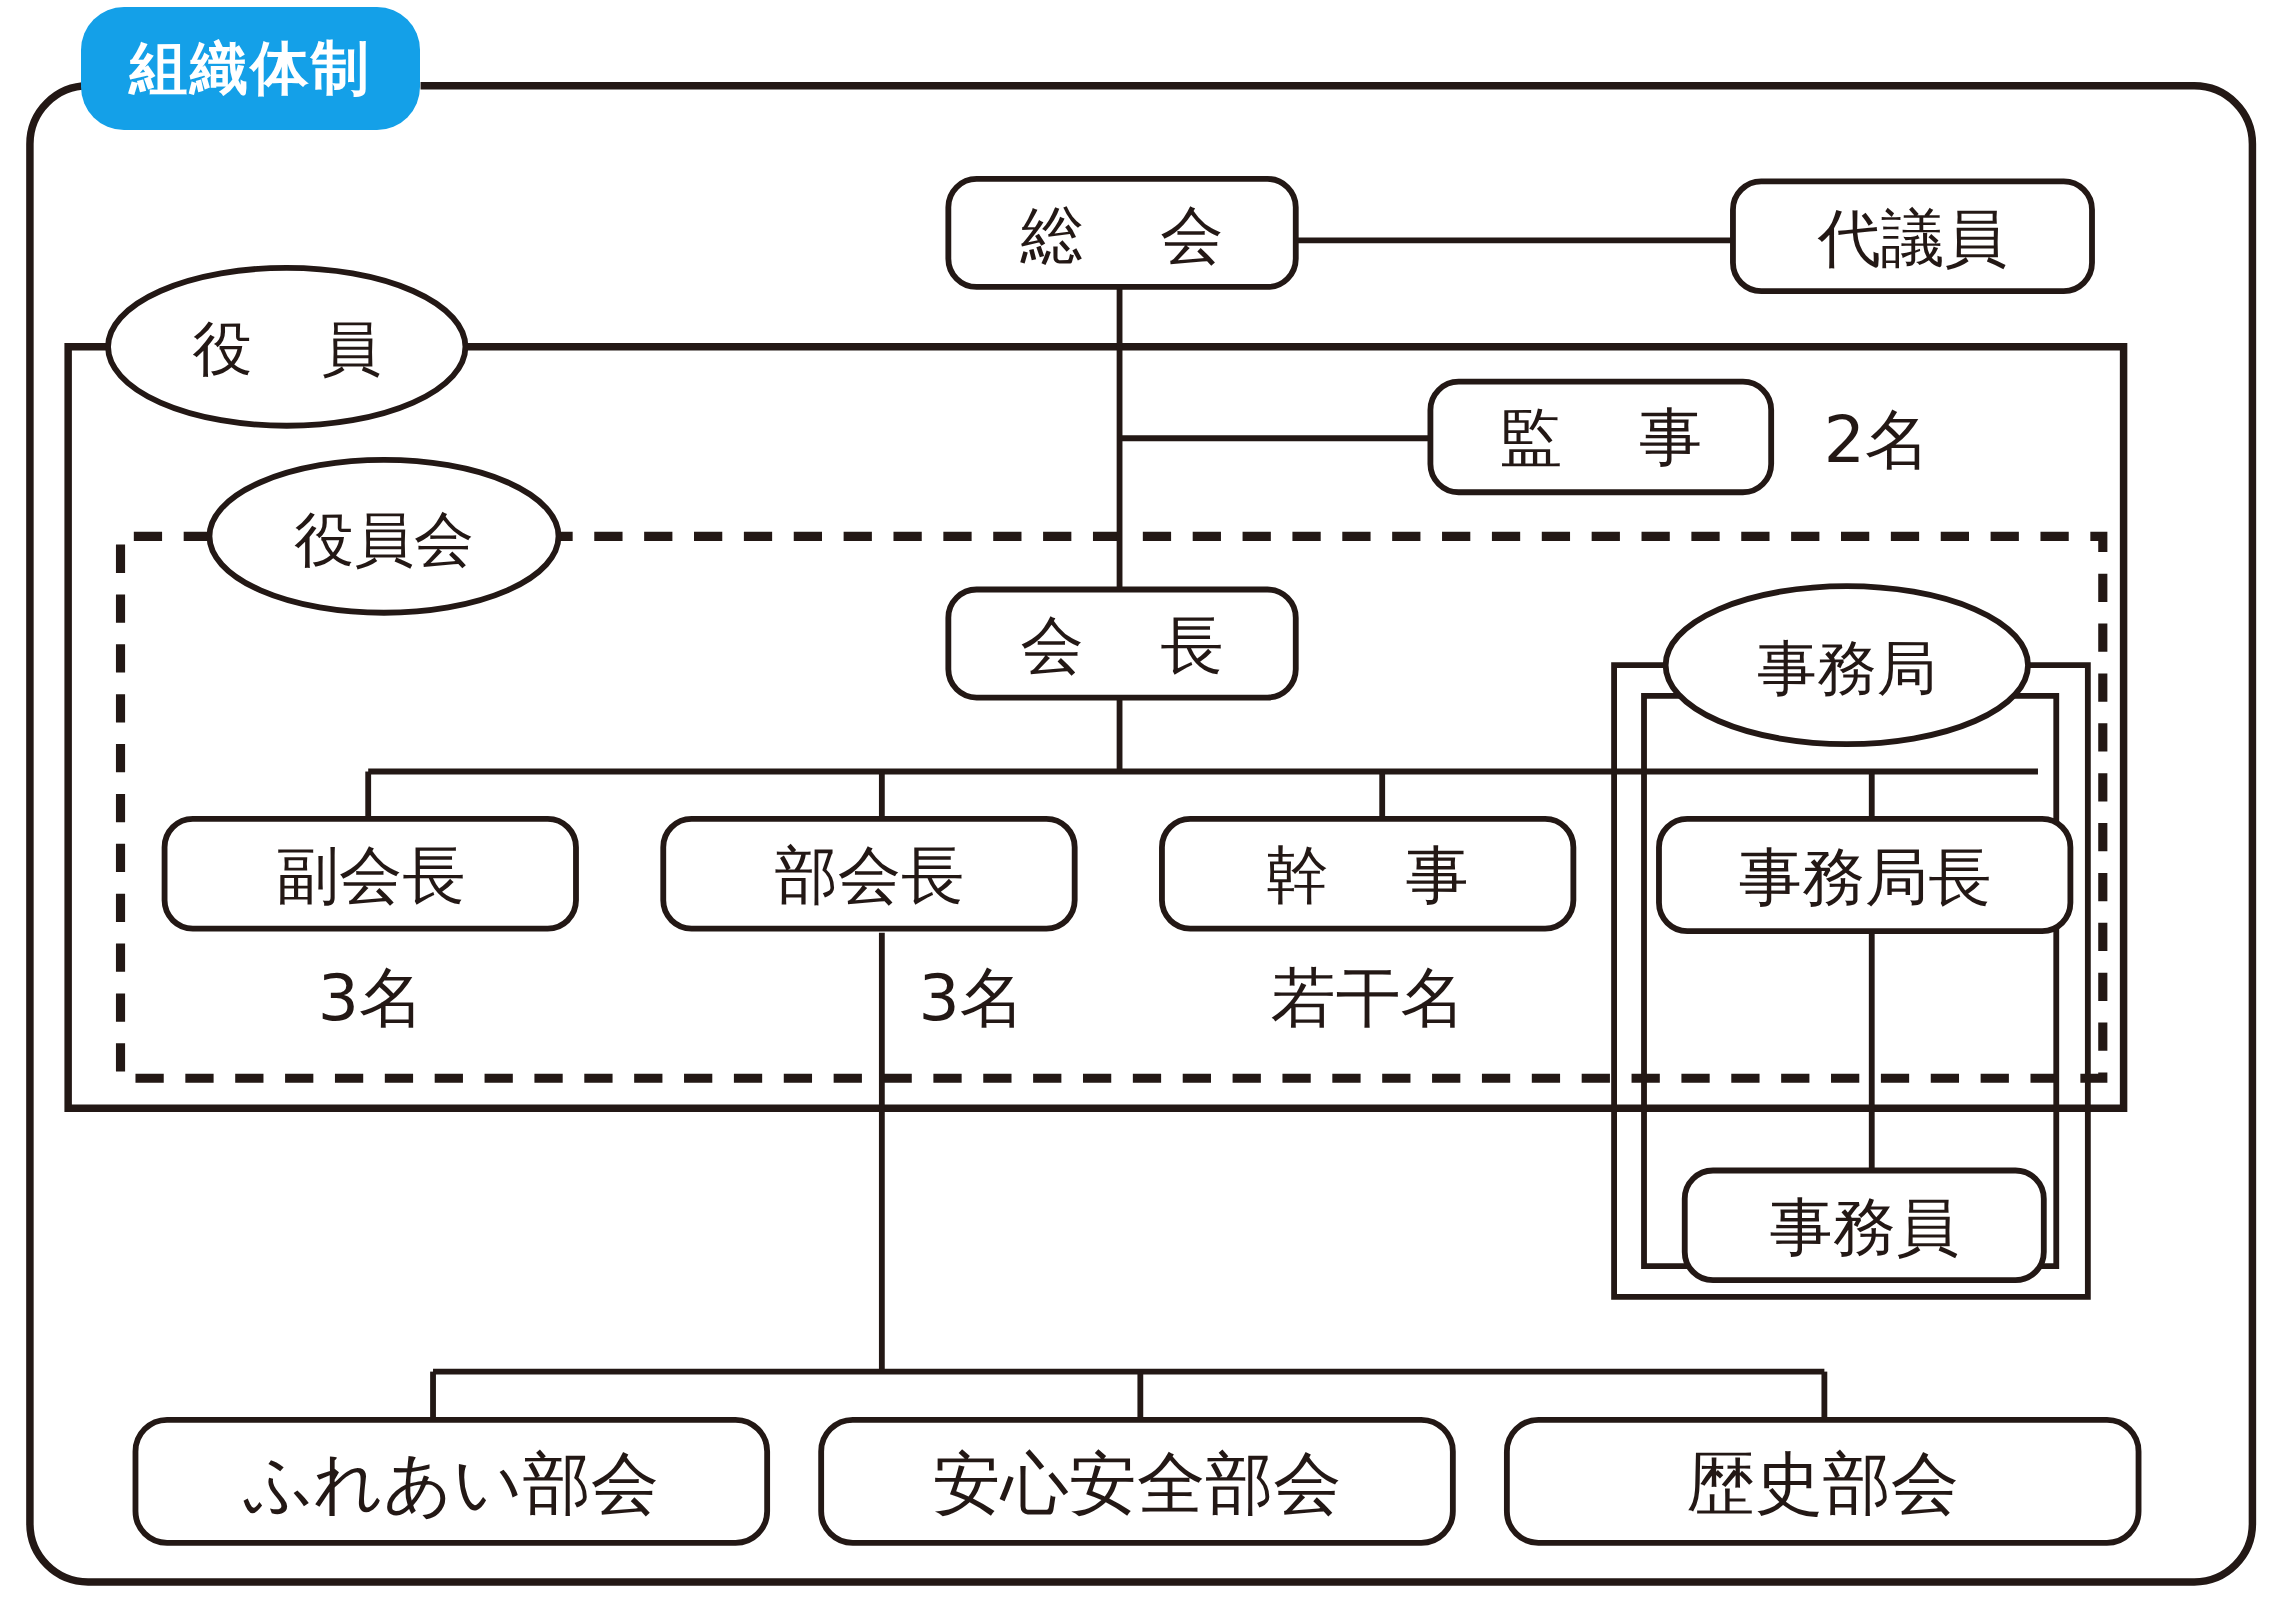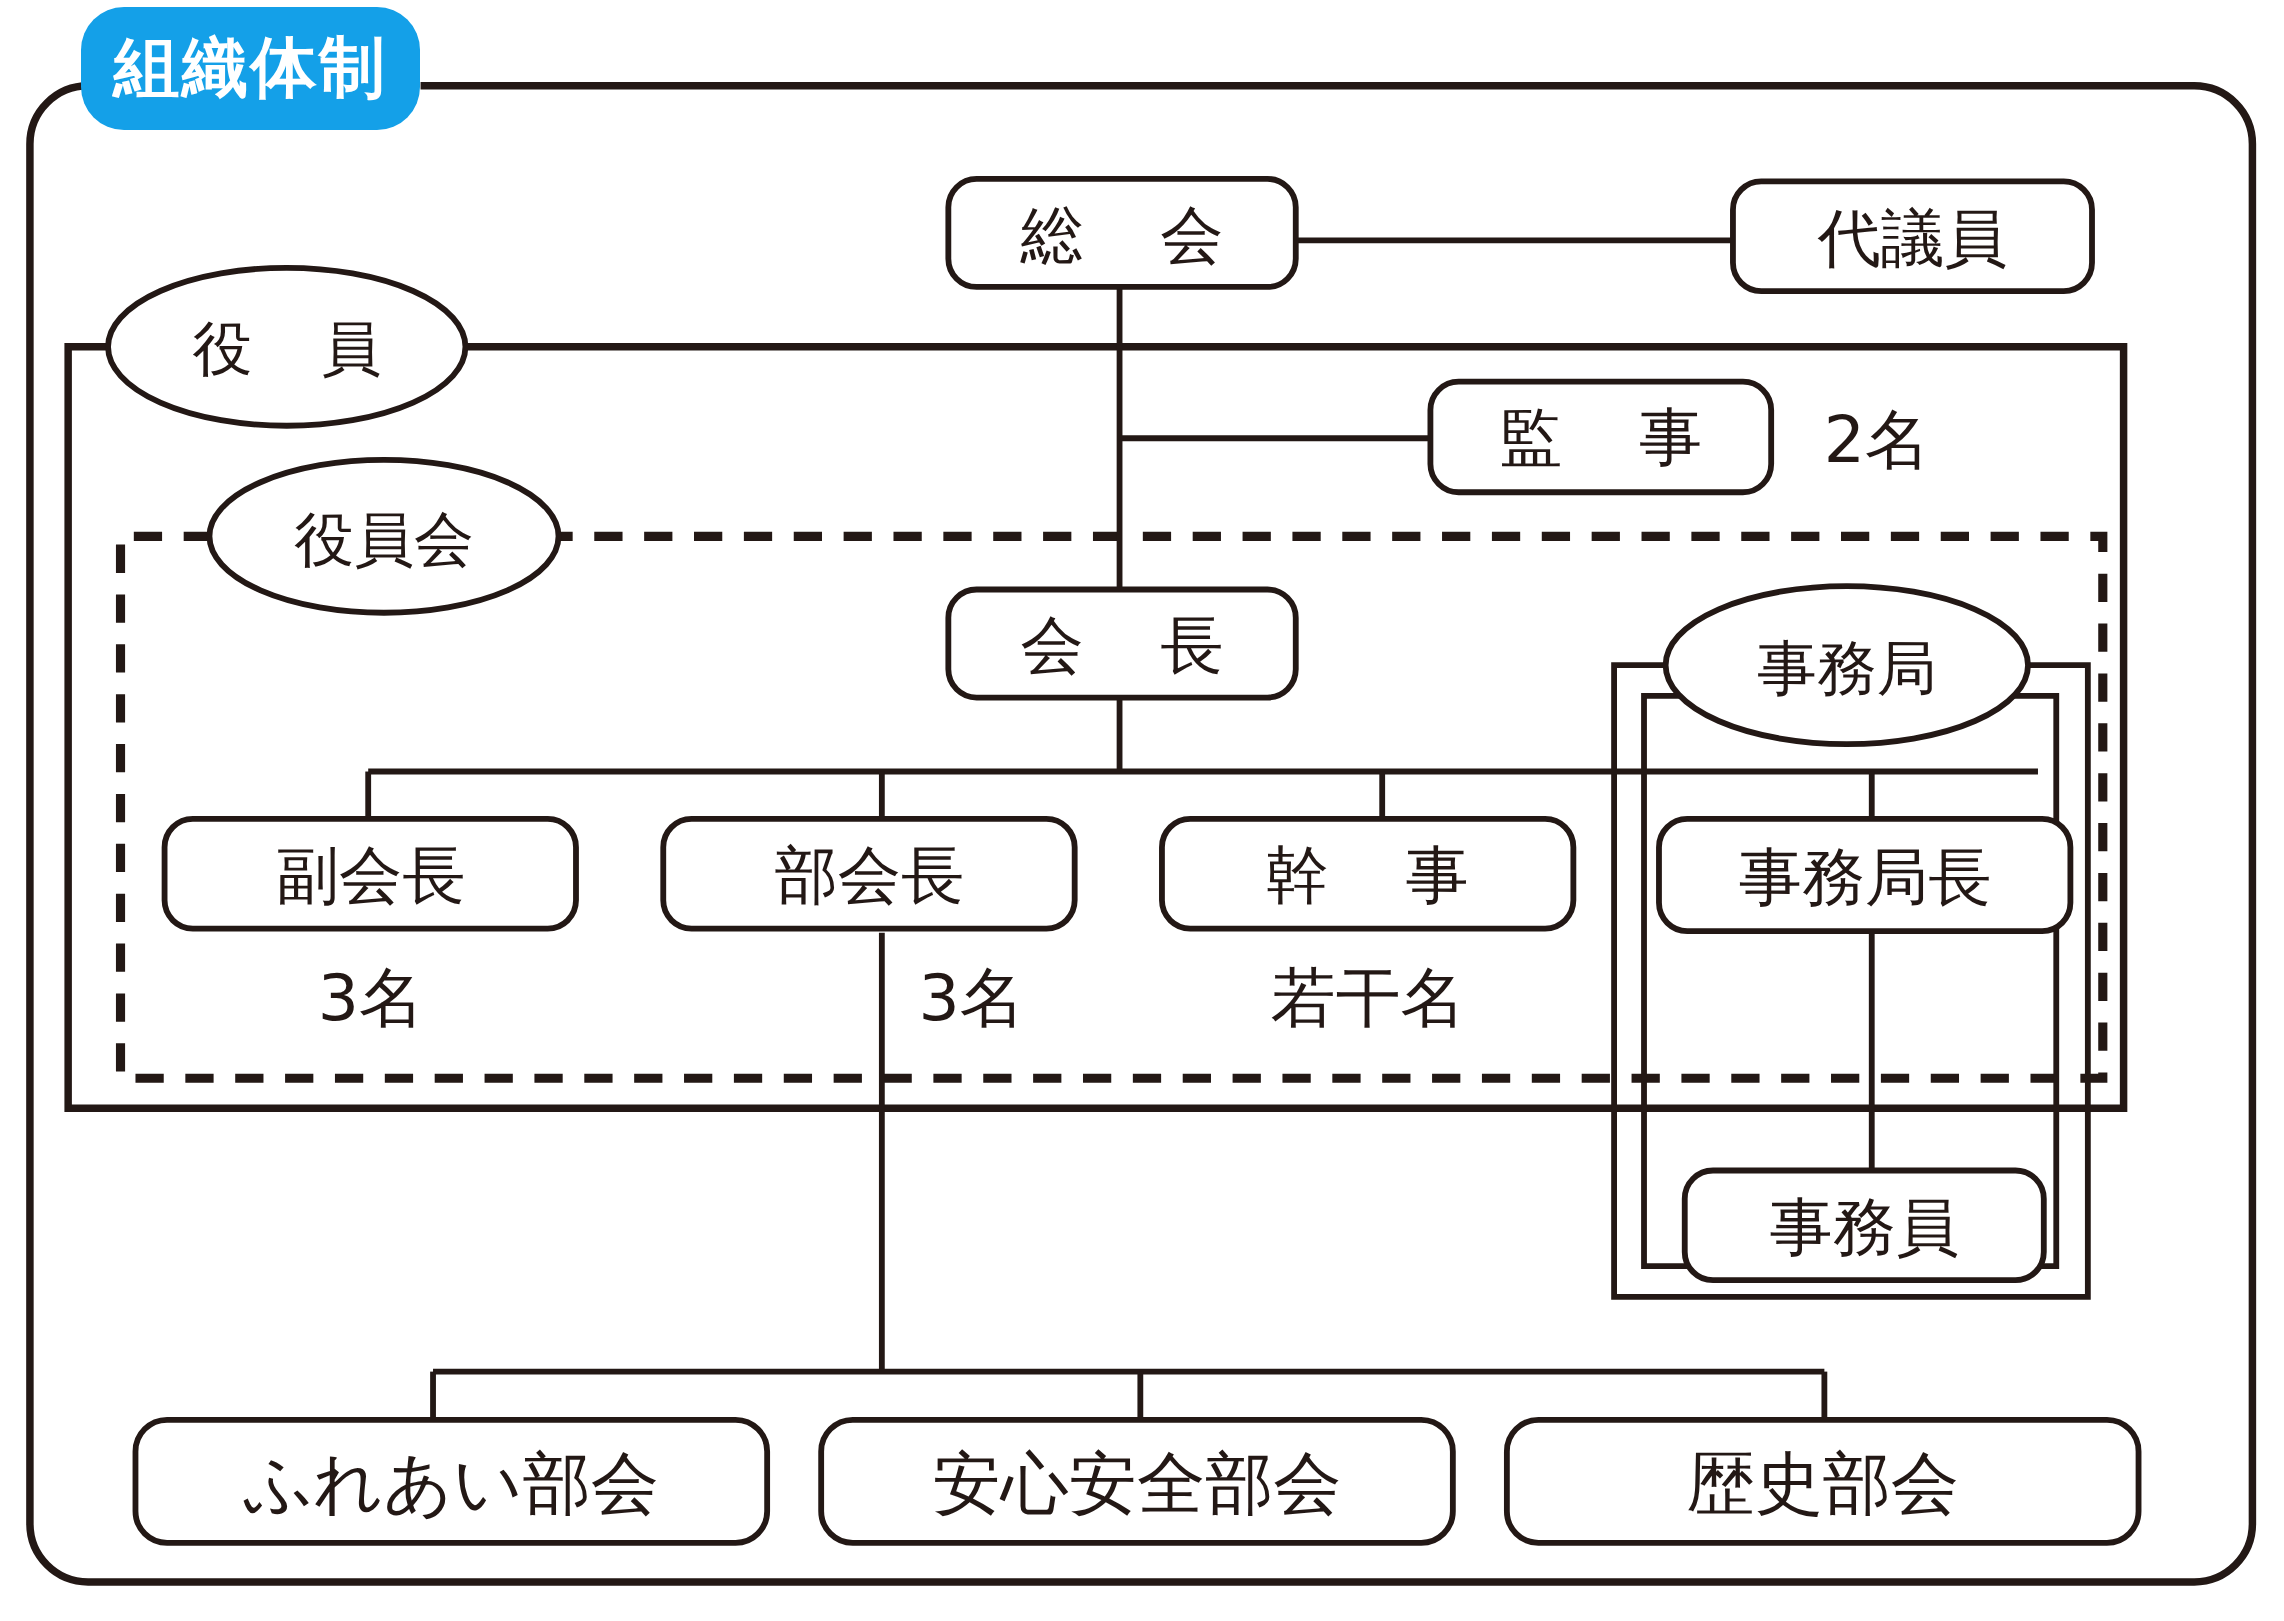--- a/index.html
+++ b/index.html
@@ -38,21 +38,21 @@
   #badge{
     position:absolute;left:81px;top:6.6px;
     width:339px;height:123px;
     background:#14A0E8;
     border-radius:43px;
     display:flex;align-items:center;justify-content:center;
     z-index:5;
   }
   #badge span{
     color:#ffffff;
-    font-size:66px;
+    font-size:58px;
     font-weight:bold;
     letter-spacing:2.5px;
     font-family:"DejaVu Sans","Liberation Sans",sans-serif;
     line-height:1;
     white-space:nowrap;
     text-align:center;
   }
 </style>
 </head>
 <body>

